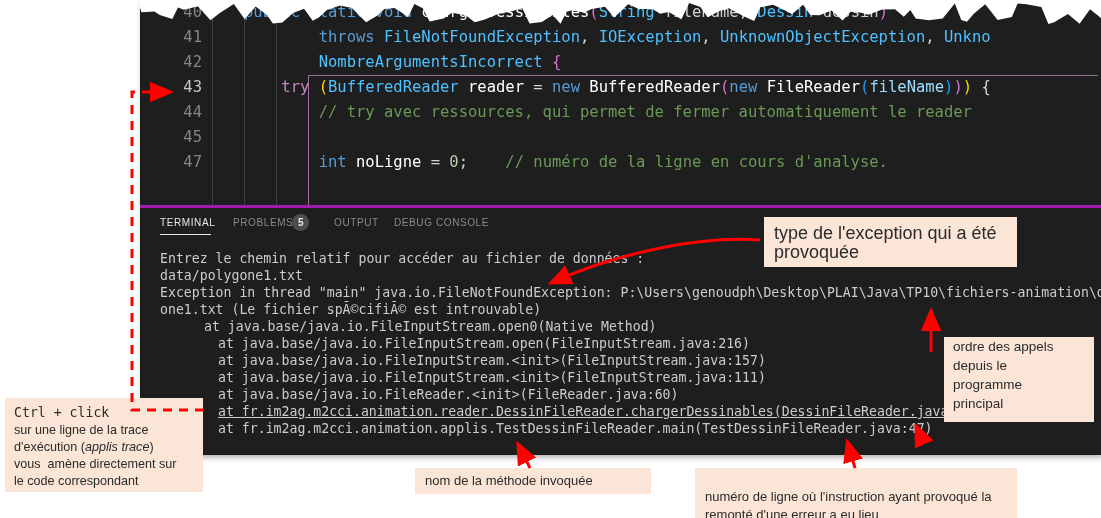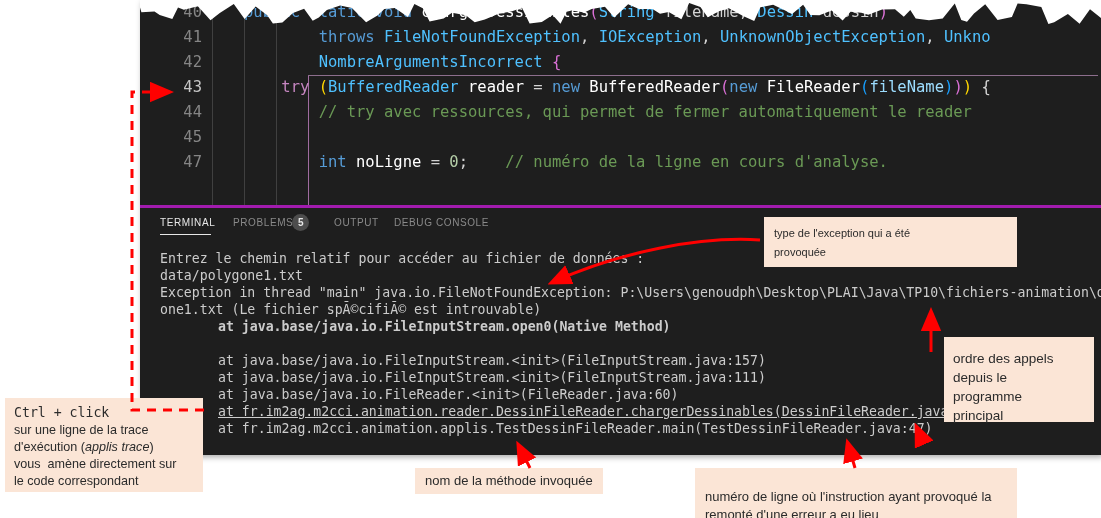--- a/index.html
+++ b/index.html
@@ -175,55 +175,56 @@
           <div class="ptab" style="left: 93px;">PROBLEMS</div>
           <div class="badge" style="left: 152.2px;">5</div>
           <div class="ptab" style="left: 194px;">OUTPUT</div>
           <div class="ptab" style="left: 254px;">DEBUG CONSOLE</div>
         </div>
       <div class="term-body" id="term-body">
           <div class="tline" style="top: 12px; left: 20px;">Entrez le chemin relatif pour accéder au fichier de données :</div>
           <div class="tline" style="top: 29px; left: 20px;">data/polygone1.txt</div>
           <div class="tline" style="top: 46px; left: 20px;">Exception in thread "main" java.io.FileNotFoundException: P:\Users\genoudph\Desktop\PLAI\Java\TP10\fichiers-animation\data\polyg</div>
           <div class="tline" style="top: 63px; left: 20px;">one1.txt (Le fichier spÃ©cifiÃ© est introuvable)</div>
-          <div class="tline" style="top: 80px; left: 78px; font-weight: bold;">at java.base/java.io.FileInputStream.open0(Native Method)</div>
+          <div class="tline" style="top: 80px; left: 64px;">at java.base/java.io.FileInputStream.open0(Native Method)</div>
+          <div class="tline" style="top: 97px; left: 78px;">at java.base/java.io.FileInputStream.open(FileInputStream.java:216)</div>
           <div class="tline" style="top: 114px; left: 78px;">at java.base/java.io.FileInputStream.&lt;init&gt;(FileInputStream.java:157)</div>
           <div class="tline" style="top: 131px; left: 78px; text-align: center;">at java.base/java.io.FileInputStream.&lt;init&gt;(FileInputStream.java:111)</div>
           <div class="tline" style="top: 148px; left: 78px;">at java.base/java.io.FileReader.&lt;init&gt;(FileReader.java:60)</div>
           <div class="tline link" style="top: 165px; left: 78px;">at fr.im2ag.m2cci.animation.reader.DessinFileReader.chargerDessinables(DessinFileReader.java:43)</div>
           <div class="tline" style="top: 182px; left: 78px;">at fr.im2ag.m2cci.animation.applis.TestDessinFileReader.main(TestDessinFileReader.java:47)</div>
         </div>
     </div>
 
     <svg class="torn-top" viewBox="0 0 961 26" preserveAspectRatio="none">
       <path id="torn-path" fill="#ffffff" d="M 0,0 L 961,0 L 961,18 L 950.0,9.3 L 939.6,23.7 L 927.9,14.1 L 914.2,22.2 L 908.4,23.9 L 901.3,7.1 L 886.4,4.2 L 877.6,3.6 L 871.9,17.1 L 857.6,20.0 L 845.2,4.3 L 834.0,13.4 L 827.0,21.7 L 821.3,19.9 L 814.8,3.6 L 802.7,18.5 L 789.0,20.2 L 775.7,18.6 L 770.3,10.1 L 763.8,16.8 L 755.0,9.3 L 742.1,9.6 L 728.3,14.7 L 721.3,12.7 L 710.6,11.7 L 702.6,20.6 L 691.6,10.4 L 679.4,15.3 L 670.4,15.0 L 663.1,4.8 L 652.1,14.0 L 642.6,9.2 L 633.1,4.7 L 620.4,7.2 L 614.2,20.9 L 603.1,16.0 L 588.8,8.2 L 579.0,11.3 L 567.7,17.3 L 560.4,7.0 L 549.2,3.0 L 541.4,19.3 L 528.7,12.1 L 520.0,13.7 L 512.5,9.1 L 499.0,8.9 L 488.1,4.2 L 474.3,17.4 L 464.9,6.7 L 451.6,9.1 L 444.4,12.6 L 431.6,10.6 L 426.6,11.8 L 420.5,23.8 L 412.7,15.1 L 401.8,21.9 L 389.6,23.5 L 382.0,7.8 L 372.1,11.3 L 359.2,13.6 L 344.8,19.4 L 334.7,22.2 L 325.8,15.3 L 312.0,12.7 L 303.6,18.6 L 289.6,21.4 L 282.8,8.2 L 274.4,4.0 L 268.0,16.9 L 254.9,7.9 L 244.3,9.0 L 237.5,15.6 L 226.1,22.3 L 211.9,8.1 L 200.1,5.5 L 186.9,10.0 L 178.8,17.6 L 172.7,20.7 L 164.1,8.8 L 153.0,12.9 L 142.4,22.6 L 132.9,23.6 L 127.2,15.3 L 115.7,6.4 L 104.6,19.1 L 93.8,4.1 L 79.8,13.0 L 70.5,20.3 L 57.9,6.3 L 43.9,9.8 L 38.0,7.6 L 32.3,19.0 L 19.7,15.1 L 14.5,11.5 L 1.4,12.3 L 0.0,7.6 L 0,0 Z"></path>
     </svg>
   </div>
 
-  <div class="note" style="left:764px;top:217px;width:253px;height:50px;padding:7px 10px;font-size:11px;line-height:19px;">
+  <div class="note" style="left:764px;top:217px;width:253px;height:50px;padding:7px 10px;font-size:18px;line-height:19px;">
     <div>type de l'exception qui a été</div>
     <div>provoquée</div>
   </div>
 
-  <div class="note" style="left:944px;top:337px;width:150px;height:85px;padding:12px 9px;font-size:13.5px;line-height:19px;">
+  <div class="note" style="left:944px;top:337px;width:150px;height:85px;padding:0 9px;font-size:13.5px;line-height:19px;">
     <div>ordre des appels</div>
     <div>depuis le</div>
     <div>programme</div>
     <div>principal</div>
   </div>
 
   <div class="note" style="left:5px;top:398px;width:198px;height:94px;padding:5px 9px;font-size:12.6px;line-height:17px;">
     <div class="mono" style="font-size:13.2px;line-height:19px;">Ctrl + click</div>
     <div>sur une ligne de la trace</div>
     <div><span>d'exécution (</span><span class="ital">applis trace</span><span>)</span></div>
     <div>vous  amène directement sur</div>
     <div>le code correspondant</div>
   </div>
 
-  <div class="note" style="left:415px;top:468px;width:188px;height:26px;padding:4px 10px;font-size:13px;line-height:18px;">
+  <div class="note" style="left:415px;top:468px;width:236px;height:26px;padding:4px 10px;font-size:13px;line-height:18px;">
     <div>nom de la méthode invoquée</div>
   </div>
 
   <div class="note" style="left:695px;top:468px;width:322px;height:53px;padding:20px 10px;font-size:13px;line-height:18px;">
     <div>numéro de ligne où l'instruction ayant provoqué la</div>
     <div>remonté d'une erreur a eu lieu</div>
   </div>
 
   <svg class="overlay" viewBox="0 0 1101 518">
     <defs>

